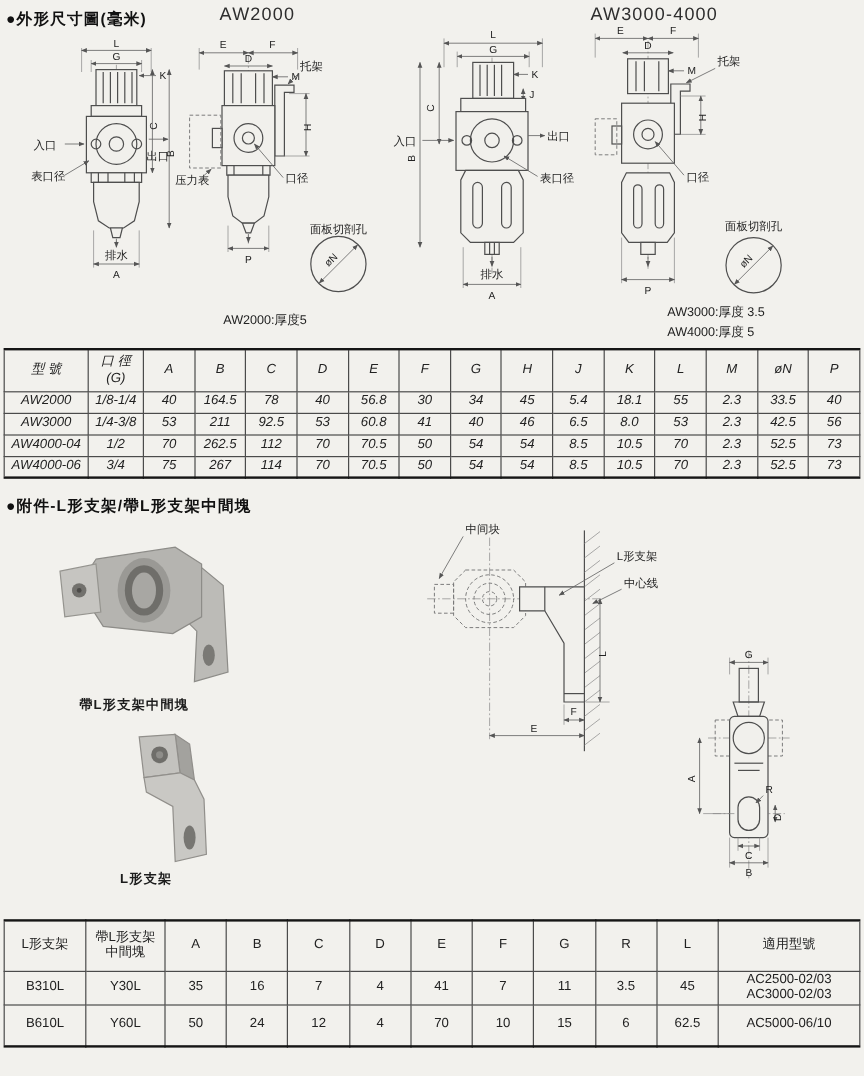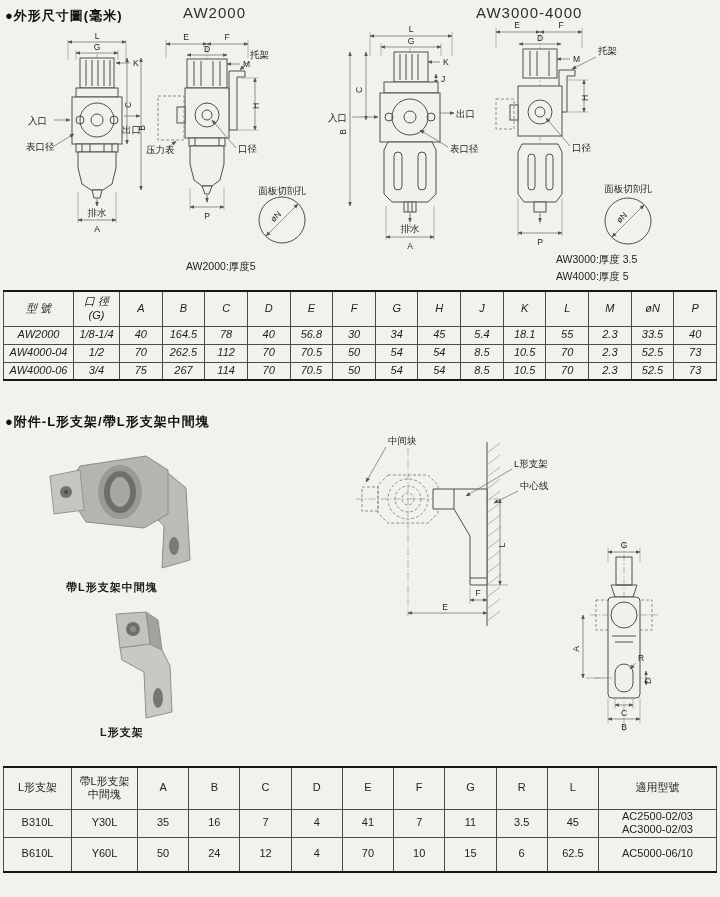--- a/index.html
+++ b/index.html
@@ -237,21 +237,21 @@
       <circle class="ln" cx="628" cy="221" r="23"></circle>
       <line class="dim" x1="612" y1="237" x2="644" y2="205" marker-start="url(#arA)" marker-end="url(#arA)"></line>
       <text x="626" y="217" class="dl" transform="rotate(-45 628 221)">øN</text>
       <text x="556" y="263" class="nt">AW3000:厚度 3.5</text>
       <text x="556" y="280" class="nt">AW4000:厚度 5</text>
     </g>
   </svg>
 
   <div class="abs sec-title" style="left:5px;top:7px">●外形尺寸圖(毫米)</div>
   <div class="abs model" style="left:183px;top:4px">AW2000</div>
-  <div class="abs model" style="left:476px;top:4px">AW3000-4000</div>
+  <div class="abs model" style="left:492px;top:4px">AW3000-4000</div>
 
   <div id="t1" class="abs" style="left:3px;top:290px;width:714px">
     <table class="dtable">
       <colgroup>
           <col style="width:70px">
           <col style="width:46px">
         </colgroup>
       <thead>
           <tr>
             <th>型 號</th>
@@ -284,20 +284,38 @@
             <td>56.8</td>
             <td>30</td>
             <td>34</td>
             <td>45</td>
             <td>5.4</td>
             <td>18.1</td>
             <td>55</td>
             <td>2.3</td>
             <td>33.5</td>
             <td>40</td>
+          </tr>
+          <tr>
+            <td>AW3000</td>
+            <td>1/4-3/8</td>
+            <td>53</td>
+            <td>211</td>
+            <td>92.5</td>
+            <td>53</td>
+            <td>60.8</td>
+            <td>41</td>
+            <td>40</td>
+            <td>46</td>
+            <td>6.5</td>
+            <td>8.0</td>
+            <td>53</td>
+            <td>2.3</td>
+            <td>42.5</td>
+            <td>56</td>
           </tr>
           <tr>
             <td>AW4000-04</td>
             <td>1/2</td>
             <td>70</td>
             <td>262.5</td>
             <td>112</td>
             <td>70</td>
             <td>70.5</td>
             <td>50</td>

